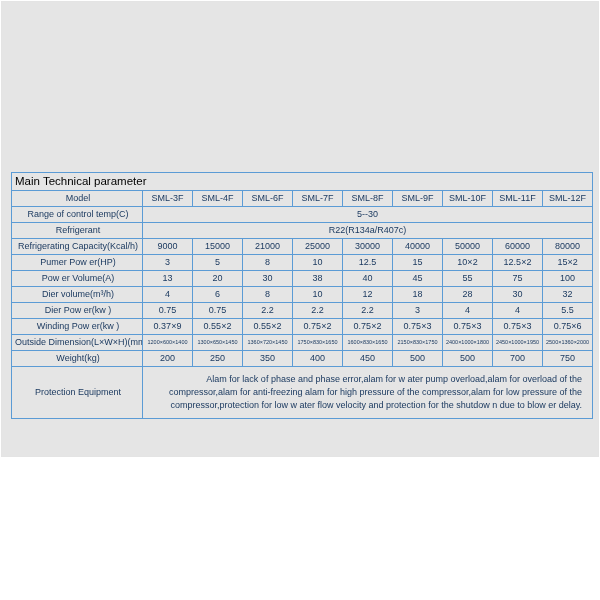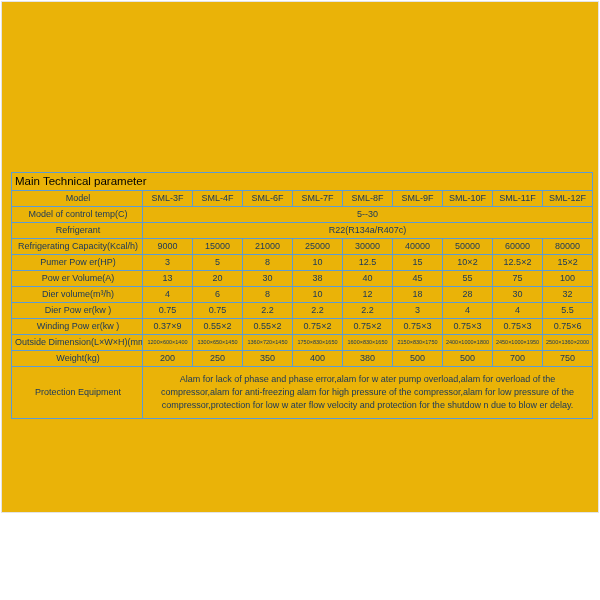--- a/index.html
+++ b/index.html
@@ -1,19 +1,19 @@
 <!DOCTYPE html>
 <html><head>
 <meta charset="utf-8">
 <style>
   * { margin:0; padding:0; box-sizing:border-box; }
   html,body { width:600px; height:600px; background:#ffffff; font-family:"Liberation Sans",sans-serif; }
   .canvas {
-    position:relative; width:598px; height:512px; margin:1px;
-    border:1px solid #e4e4e4; background:#eab308;
+    position:relative; width:598px; height:456px; margin:1px;
+    border:1px solid #e4e4e4; background:#e5e5e5;
   }
   table.param-table {
     position:absolute; left:9px; top:170px; width:581px;
     border-collapse:collapse; table-layout:fixed;
   }
   .param-table td {
     border:1px solid #5b9bd5;
     color:#17365d;
     font-size:9px;
     line-height:1.1;
@@ -40,21 +40,21 @@
   .param-table tr.dim-row td:not(.label-cell) {
     font-size:5.5px;
     height:14px;
     padding:0;
   }
   .param-table .protection-cell {
     white-space:normal;
     height:52px;
     font-size:9px;
     line-height:1.45;
-    text-align:center;
+    text-align:right;
     padding:3px 10px;
     margin-left:12px;
   }
 </style>
 </head>
 <body>
 
 <div class="canvas">
   <table class="param-table">
     <colgroup>
@@ -79,21 +79,21 @@
           <td>SML-4F</td>
           <td>SML-6F</td>
           <td>SML-7F</td>
           <td>SML-8F</td>
           <td>SML-9F</td>
           <td>SML-10F</td>
           <td>SML-11F</td>
           <td>SML-12F</td>
         </tr>
         <tr>
-          <td class="label-cell">Model of control temp(C)</td>
+          <td class="label-cell">Range of control temp(C)</td>
           <td colspan="9">5--30</td>
         </tr>
         <tr>
           <td class="label-cell">Refrigerant</td>
           <td colspan="9">R22(R134a/R407c)</td>
         </tr>
         <tr>
           <td class="label-cell">Refrigerating Capacity(Kcal/h)</td>
           <td>9000</td>
           <td>15000</td>
@@ -176,21 +176,21 @@
           <td>2400×1000×1800</td>
           <td>2450×1000×1950</td>
           <td>2500×1360×2000</td>
         </tr>
         <tr>
           <td class="label-cell">Weight(kg)</td>
           <td>200</td>
           <td>250</td>
           <td>350</td>
           <td>400</td>
-          <td>380</td>
+          <td>450</td>
           <td>500</td>
           <td>500</td>
           <td>700</td>
           <td>750</td>
         </tr>
         <tr>
           <td class="label-cell">Protection Equipment</td>
           <td class="protection-cell" colspan="9">Alam for lack of phase and phase error,alam for w ater pump overload,alam for overload of the compressor,alam for anti-freezing alam for high pressure of the compressor,alam for low  pressure of the compressor,protection for low w ater flow  velocity and protection for the shutdow n due to blow er delay.</td>
         </tr>
       </tbody>

